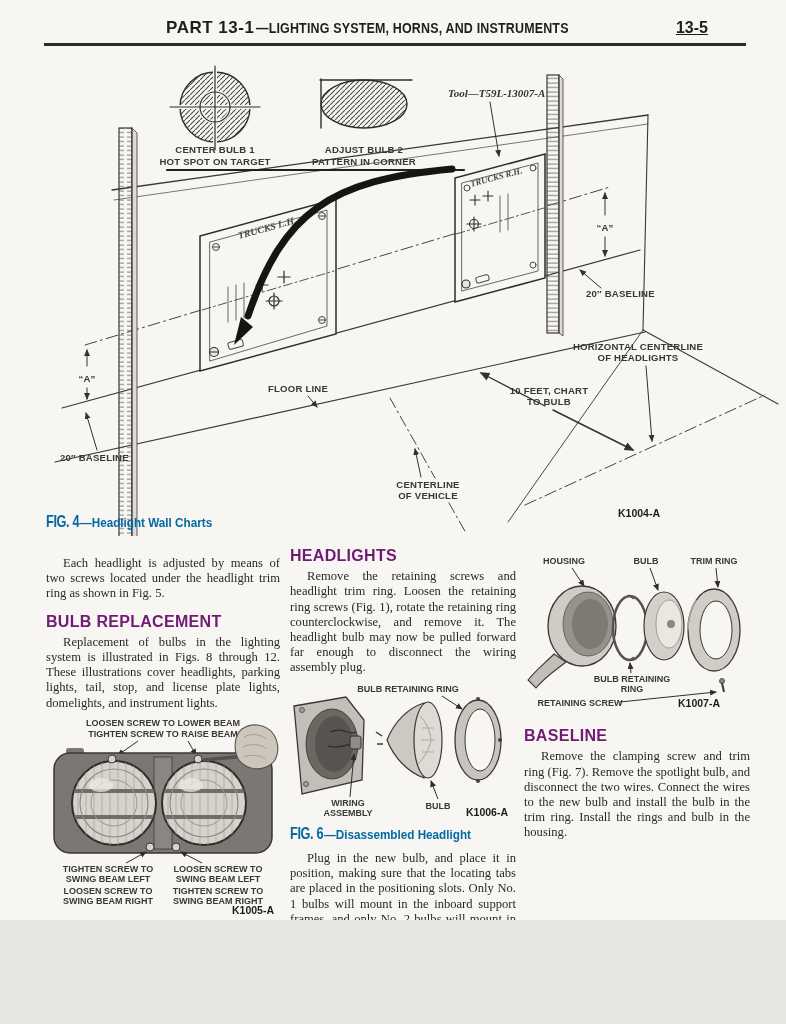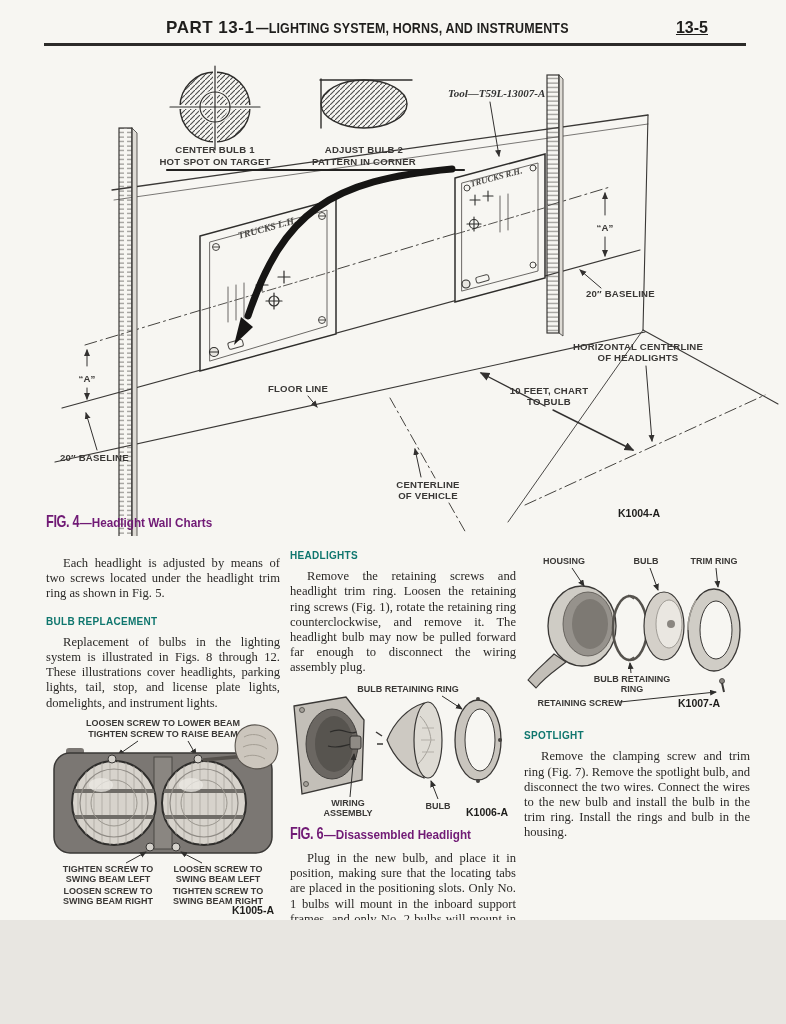--- a/index.html
+++ b/index.html
@@ -11,34 +11,34 @@
   .hdr .part{font-weight:bold;font-size:17px;letter-spacing:0.5px;}
   .hdr .htitle{display:inline-block;font-weight:bold;font-size:14.5px;transform:scaleX(.86);
        transform-origin:left center;letter-spacing:0.2px;margin-left:2px;}
   .pagenum{position:absolute;top:19px;right:78px;font-family:"Liberation Sans",sans-serif;
        font-weight:bold;font-size:16px;color:#1f1e1c;text-decoration:underline;}
   .rule{position:absolute;top:43px;left:44px;width:702px;height:3px;background:#2c2b29;}
   
   .fig4wrap{position:absolute;top:54px;left:0;width:786px;height:482px;}
   .fig4cap{position:absolute;top:512px;left:46px;}
   
-  .figcap{font-family:"Liberation Sans",sans-serif;color:#701a75;white-space:nowrap;}
+  .figcap{font-family:"Liberation Sans",sans-serif;color:#0369a1;white-space:nowrap;}
   .fig-num{display:inline-block;font-weight:bold;font-size:17px;transform:scaleX(.75);
        transform-origin:left center;letter-spacing:-0.5px;margin-right:-10px;}
   .fig-title{display:inline-block;font-weight:bold;font-size:13px;transform:scaleX(.9);
        transform-origin:left center;}
   
   .col{position:absolute;top:548px;font-size:12.6px;line-height:15.2px;text-align:justify;}
   .col1{left:46px;width:234px;top:556px;}
   .col2{left:290px;width:226px;}
   .col3{left:524px;width:226px;}
   .para{margin:0 0 4px 0;text-indent:17px;}
   .para.noindent{text-indent:0;}
-  .colhead{font-family:"Liberation Sans",sans-serif;font-weight:bold;font-size:10px;
-       letter-spacing:0.3px;color:#0f766e;margin:12px 0 6px 0;text-align:left;}
+  .colhead{font-family:"Liberation Sans",sans-serif;font-weight:bold;font-size:16px;
+       letter-spacing:0.3px;color:#701a75;margin:12px 0 6px 0;text-align:left;}
   .colhead.first{margin-top:0;}
   .figblock{margin:6px 0 2px 0;}
   svg text{user-select:none;}
   .dl{font-family:"Liberation Sans",sans-serif;font-weight:bold;font-size:9.6px;fill:#3a3836;letter-spacing:0.2px;}
   .dls{font-family:"Liberation Sans",sans-serif;font-weight:bold;font-size:9px;fill:#3a3836;}
   .dcode{font-family:"Liberation Sans",sans-serif;font-weight:bold;font-size:10.5px;fill:#1d1c1a;}
   .dtool{font-family:"Liberation Serif",serif;font-style:italic;font-weight:bold;font-size:11px;fill:#333;}
   .chartname{font-family:"Liberation Serif",serif;font-style:italic;font-weight:bold;fill:#4a4845;}
 </style>
 </head>
@@ -404,17 +404,17 @@
         </g>
         <text class="dls" x="108" y="128" text-anchor="middle">BULB RETAINING</text>
         <text class="dls" x="108" y="138" text-anchor="middle">RING</text>
         <line x1="107" y1="119" x2="106" y2="109" stroke="#2f2e2c" stroke-width="1" marker-end="url(#ah7)"></line>
         <text class="dls" x="56" y="152" text-anchor="middle">RETAINING SCREW</text>
         <line x1="96" y1="148" x2="192" y2="138" stroke="#2f2e2c" stroke-width="1" marker-end="url(#ah7)"></line>
         <text class="dcode" x="196" y="153" text-anchor="end">K1007-A</text>
       </svg>
     </div>
 
-    <div class="colhead">SPOTLIGHT</div>
+    <div class="colhead">BASELINE</div>
     <p class="para">Remove the clamping screw and trim ring (Fig. 7). Remove the spotlight bulb, and disconnect the two wires. Connect the wires to the new bulb and install the bulb in the trim ring. Install the rings and bulb in the housing.</p>
   </div>
 
 </div>
 
 </body></html>

